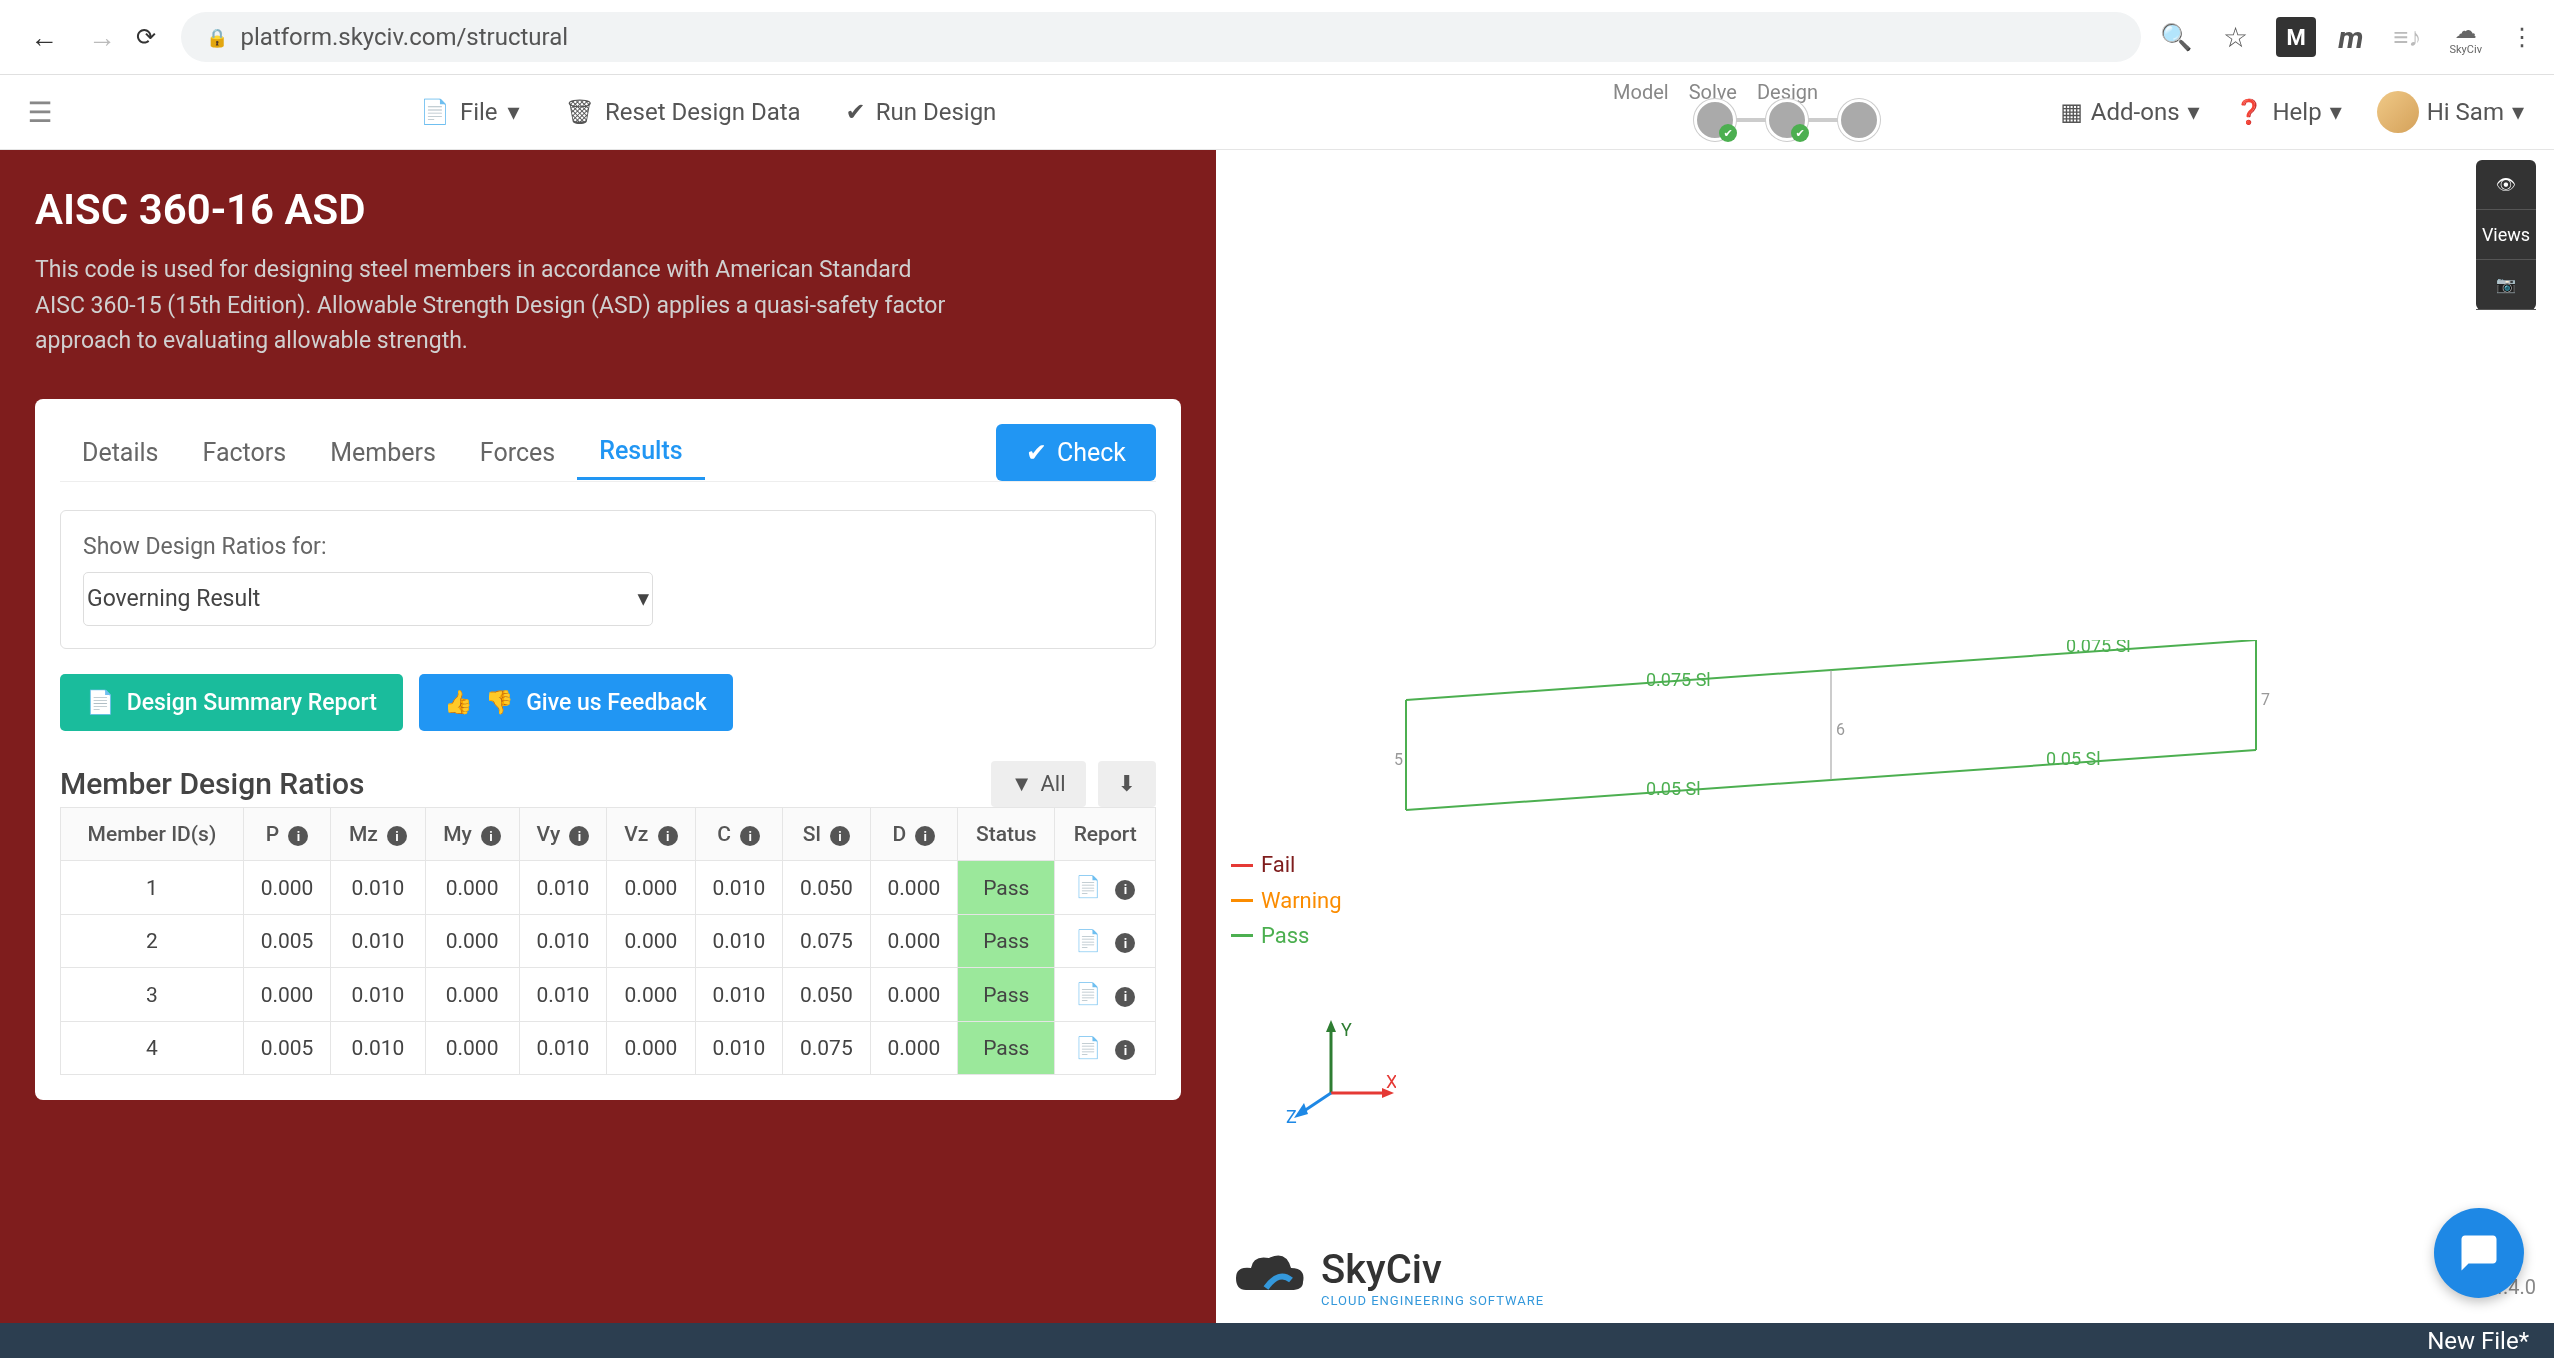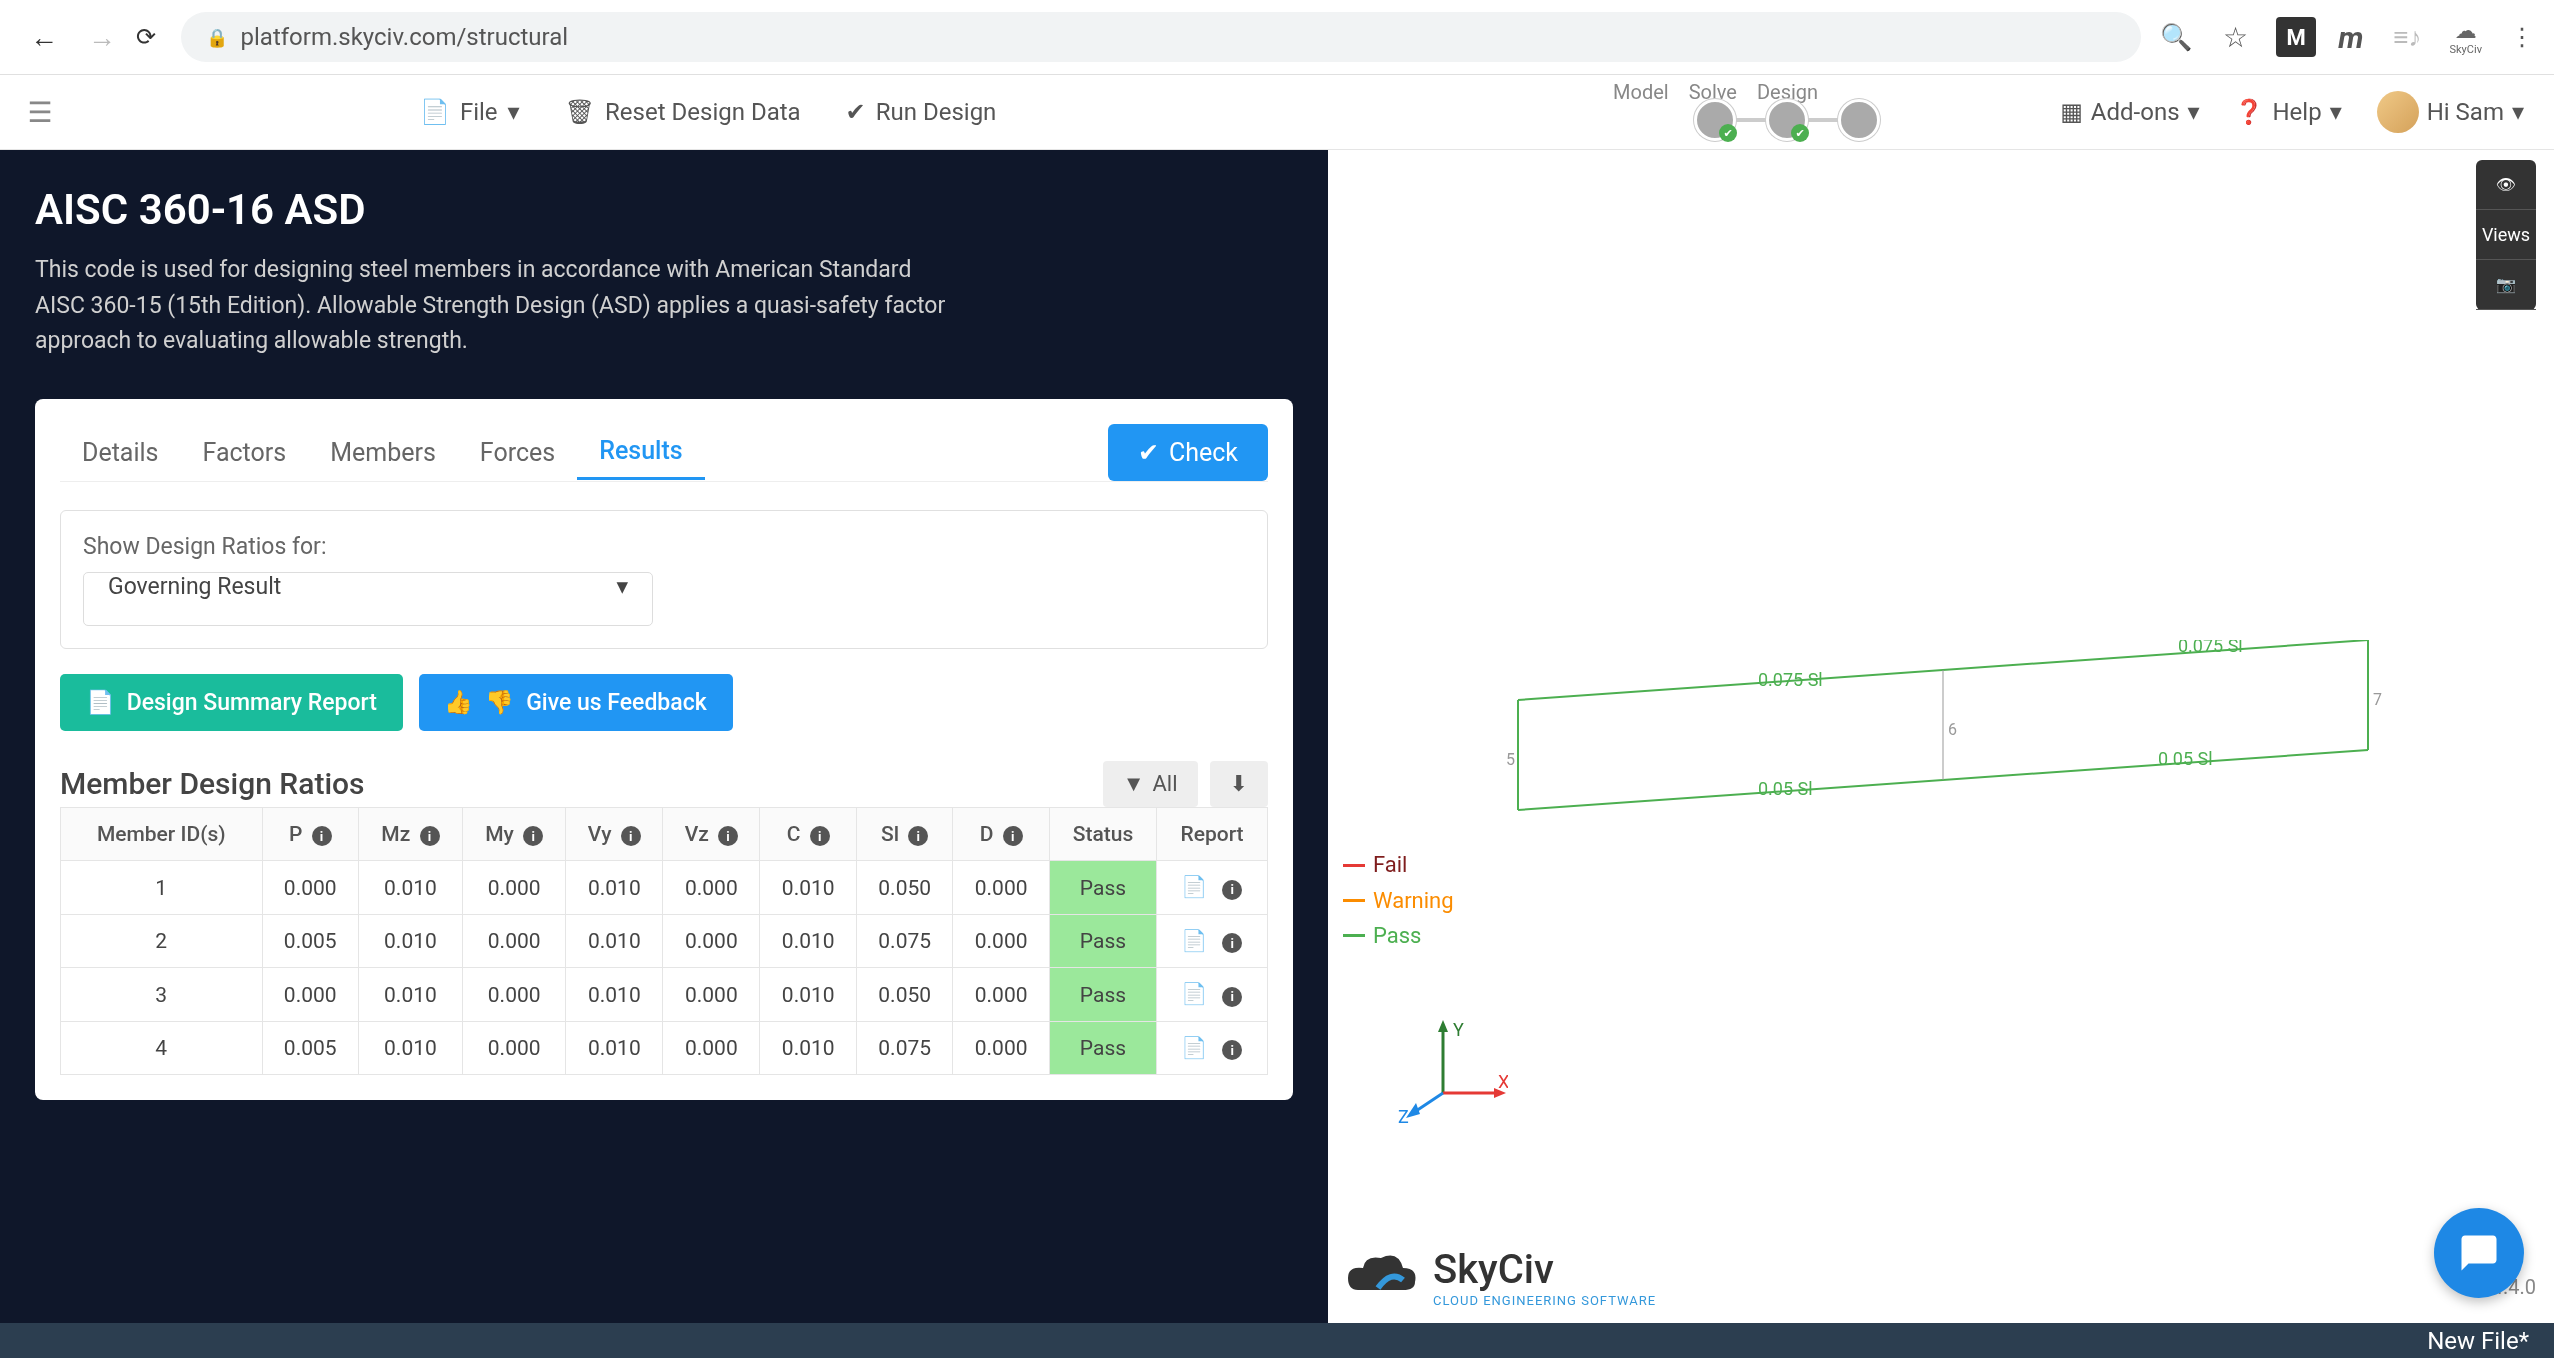--- a/index.html
+++ b/index.html
@@ -18,32 +18,32 @@
 .pipeline{display:flex;align-items:center;gap:16px;margin-left:auto}
 .pipeline-labels{display:flex;gap:20px;font-size:20px;color:#888;position:relative;top:-20px}
 .pipeline-nodes{display:flex;align-items:center;gap:0;position:relative;top:8px;left:-140px}
 .pnode{width:42px;height:42px;border-radius:50%;background:#aaa;border:3px solid #fff;box-shadow:0 0 0 1px #ccc;position:relative}
 .pnode.g::after{content:"✔";position:absolute;bottom:-4px;right:-4px;width:18px;height:18px;background:#4caf50;border-radius:50%;color:#fff;font-size:11px;display:flex;align-items:center;justify-content:center}
 .pconn{width:30px;height:4px;background:#ccc}
 .header-right{display:flex;align-items:center;gap:35px;margin-left:40px;margin-right:30px}
 .hr-item{display:flex;align-items:center;gap:8px;color:#555;font-size:24px;cursor:pointer}
 .avatar{width:42px;height:42px;border-radius:50%;background:linear-gradient(135deg,#f0c987,#d4a15a)}
 .main-area{display:flex;height:calc(100% - 150px - 35px)}
-.left-panel{width:1328px;background:#0f172a;padding:35px;overflow-y:auto}
+.left-panel{width:1216px;background:#7f1d1d;padding:35px;overflow-y:auto}
 .panel-title{color:#fff;font-size:42px;font-weight:600;margin-bottom:18px}
 .panel-sub{color:#e8e8e8;font-size:24px;font-weight:600;margin-bottom:25px}
 .panel-desc{color:#d0d0d0;font-size:23px;line-height:1.55;max-width:920px;margin-bottom:40px}
 .card{background:#fff;border-radius:8px;padding:25px}
 .tabs-row{display:flex;align-items:center;border-bottom:1px solid #eee;margin-bottom:28px}
 .tab{padding:12px 22px;font-size:25px;color:#666;cursor:pointer}
 .tab.active{color:#2196f3;border-bottom:3px solid #2196f3;font-weight:500}
 .check-btn{margin-left:auto;background:#2196f3;color:#fff;border:none;padding:14px 30px;font-size:25px;border-radius:6px;cursor:pointer;display:flex;align-items:center;gap:10px}
 .filter-box{border:1px solid #e0e0e0;border-radius:6px;padding:22px;margin-bottom:25px}
 .filter-label{color:#666;font-size:23px;margin-bottom:12px}
-.select-box{width:570px;height:54px;border:1px solid #ddd;border-radius:5px;display:flex;align-items:flex-start;justify-content:space-between;padding:0 24px;font-size:23px;color:#444;cursor:pointer}
+.select-box{width:570px;height:54px;border:1px solid #ddd;border-radius:5px;display:flex;align-items:center;justify-content:space-between;padding:0 3px;font-size:23px;color:#444;cursor:pointer}
 .action-row{display:flex;gap:16px;margin-bottom:30px}
 .btn{border:none;padding:15px 26px;font-size:23px;border-radius:5px;color:#fff;cursor:pointer;display:flex;align-items:center;gap:12px;font-weight:500}
 .btn-teal{background:#1abc9c}
 .btn-blue{background:#2196f3}
 .section-row{display:flex;align-items:center;justify-content:space-between;}
 .section-title{font-size:30px;color:#444;font-weight:500}
 .mini-actions{display:flex;gap:12px}
 .mini-btn{background:#eee;border:none;padding:10px 20px;font-size:22px;color:#555;border-radius:4px;cursor:pointer;display:flex;align-items:center;gap:8px}
 table{width:100%;border-collapse:collapse;font-size:21px}
 th,td{border:1px solid #e5e5e5;padding:14px 8px;text-align:center;color:#444}

